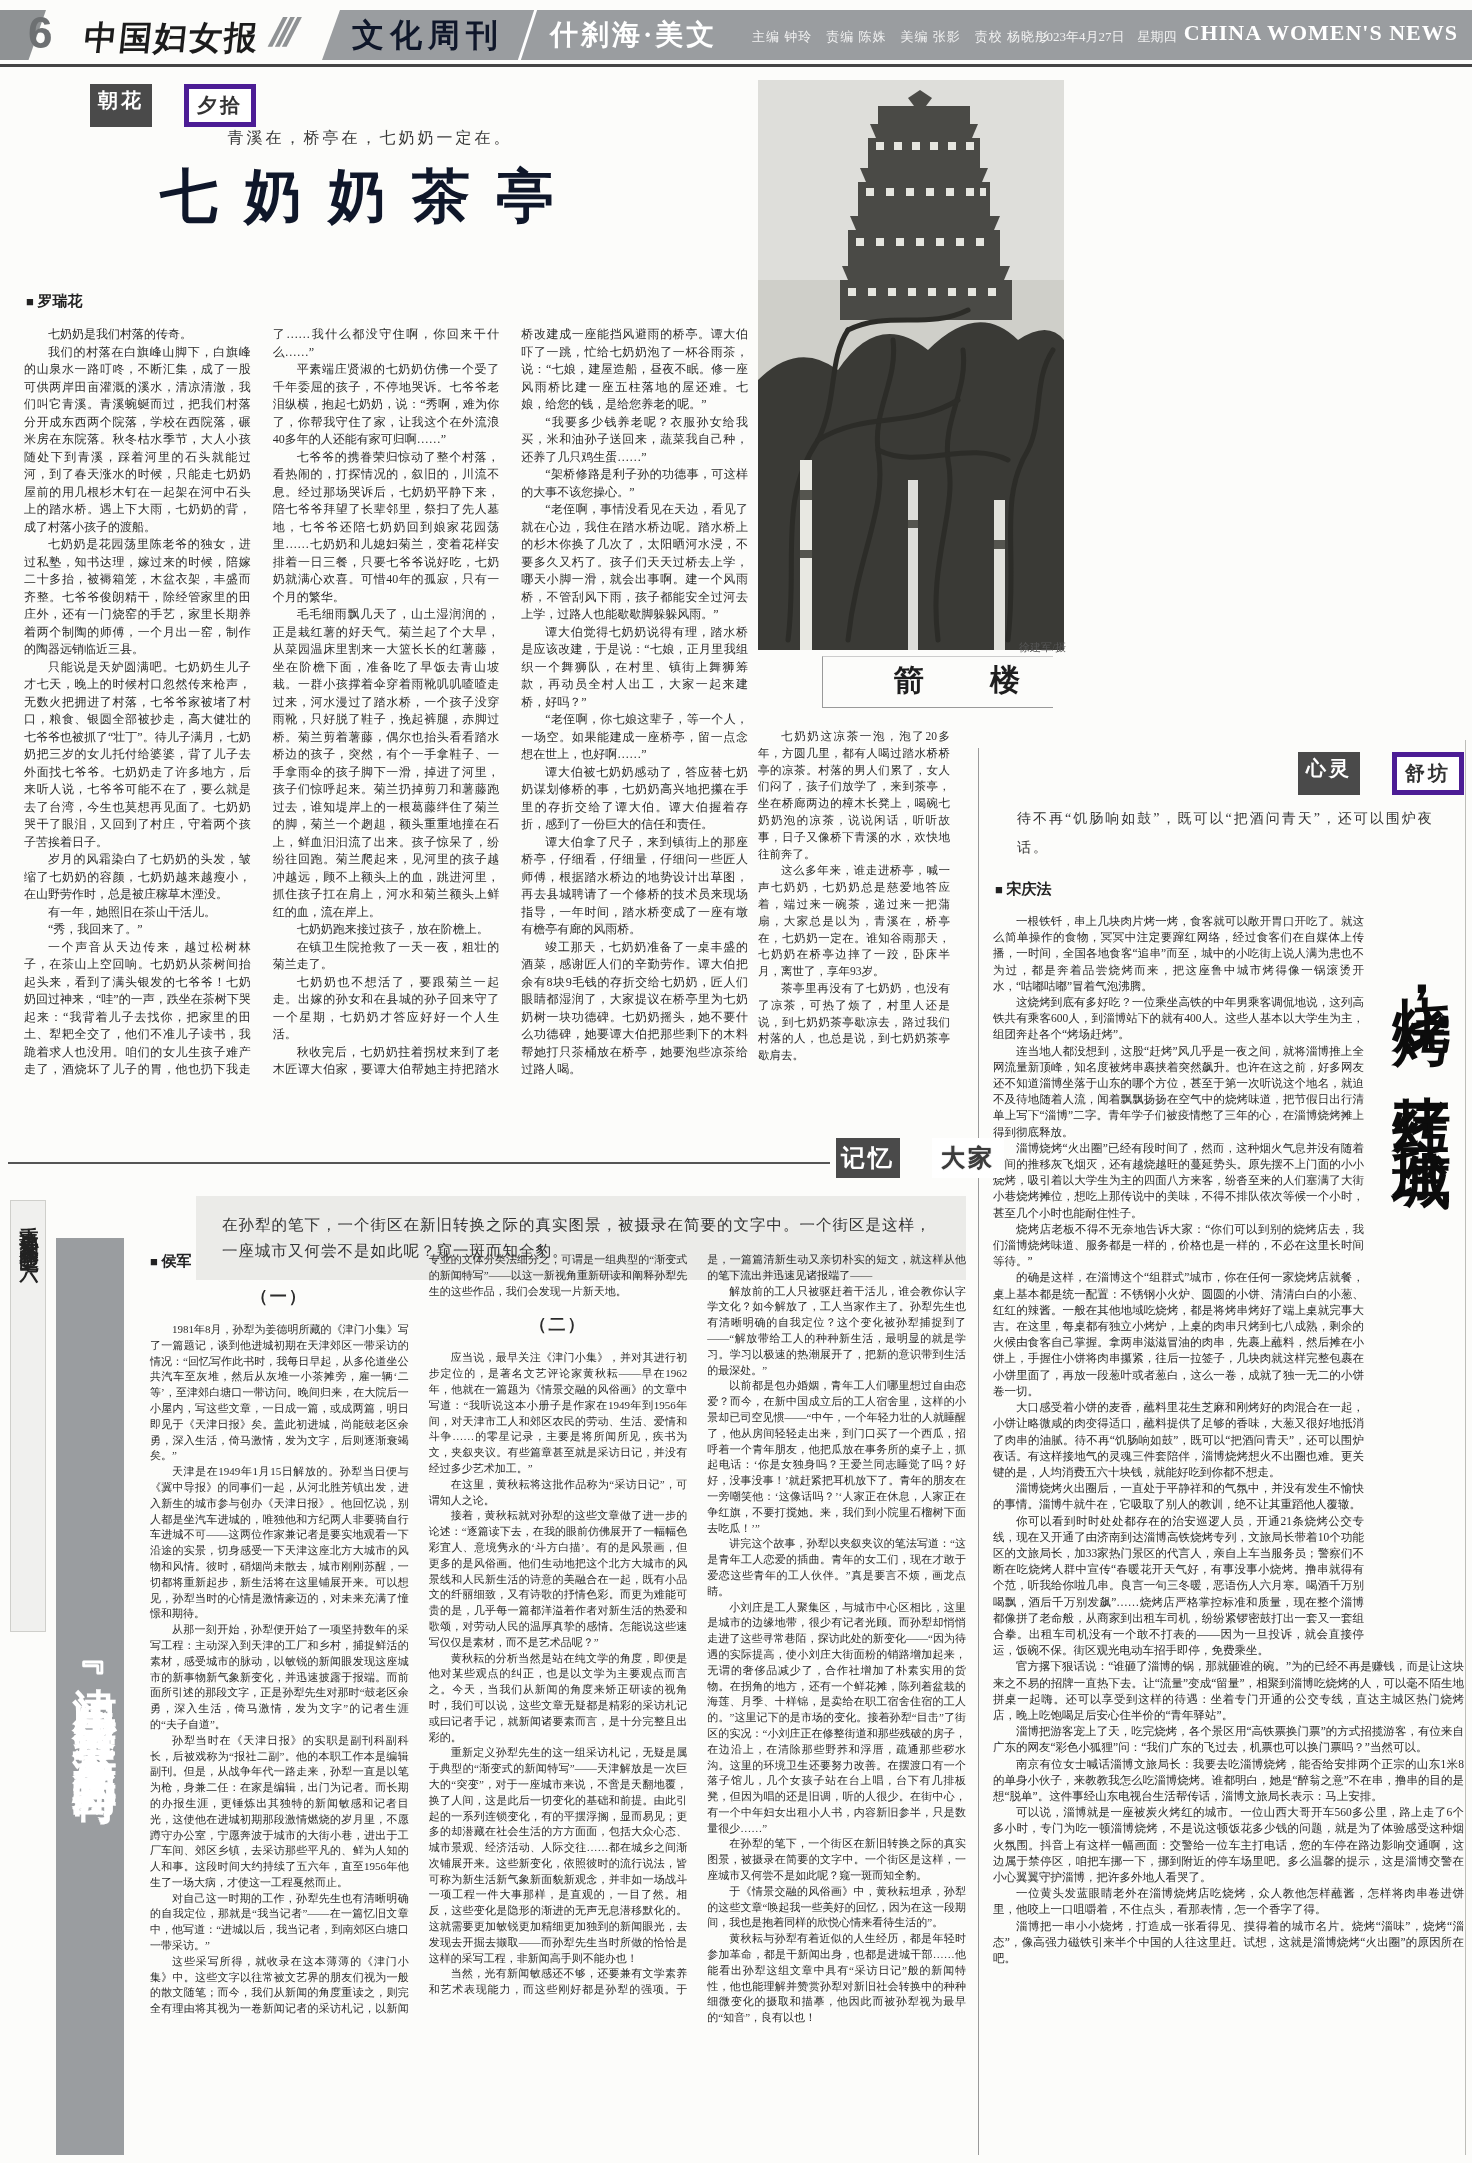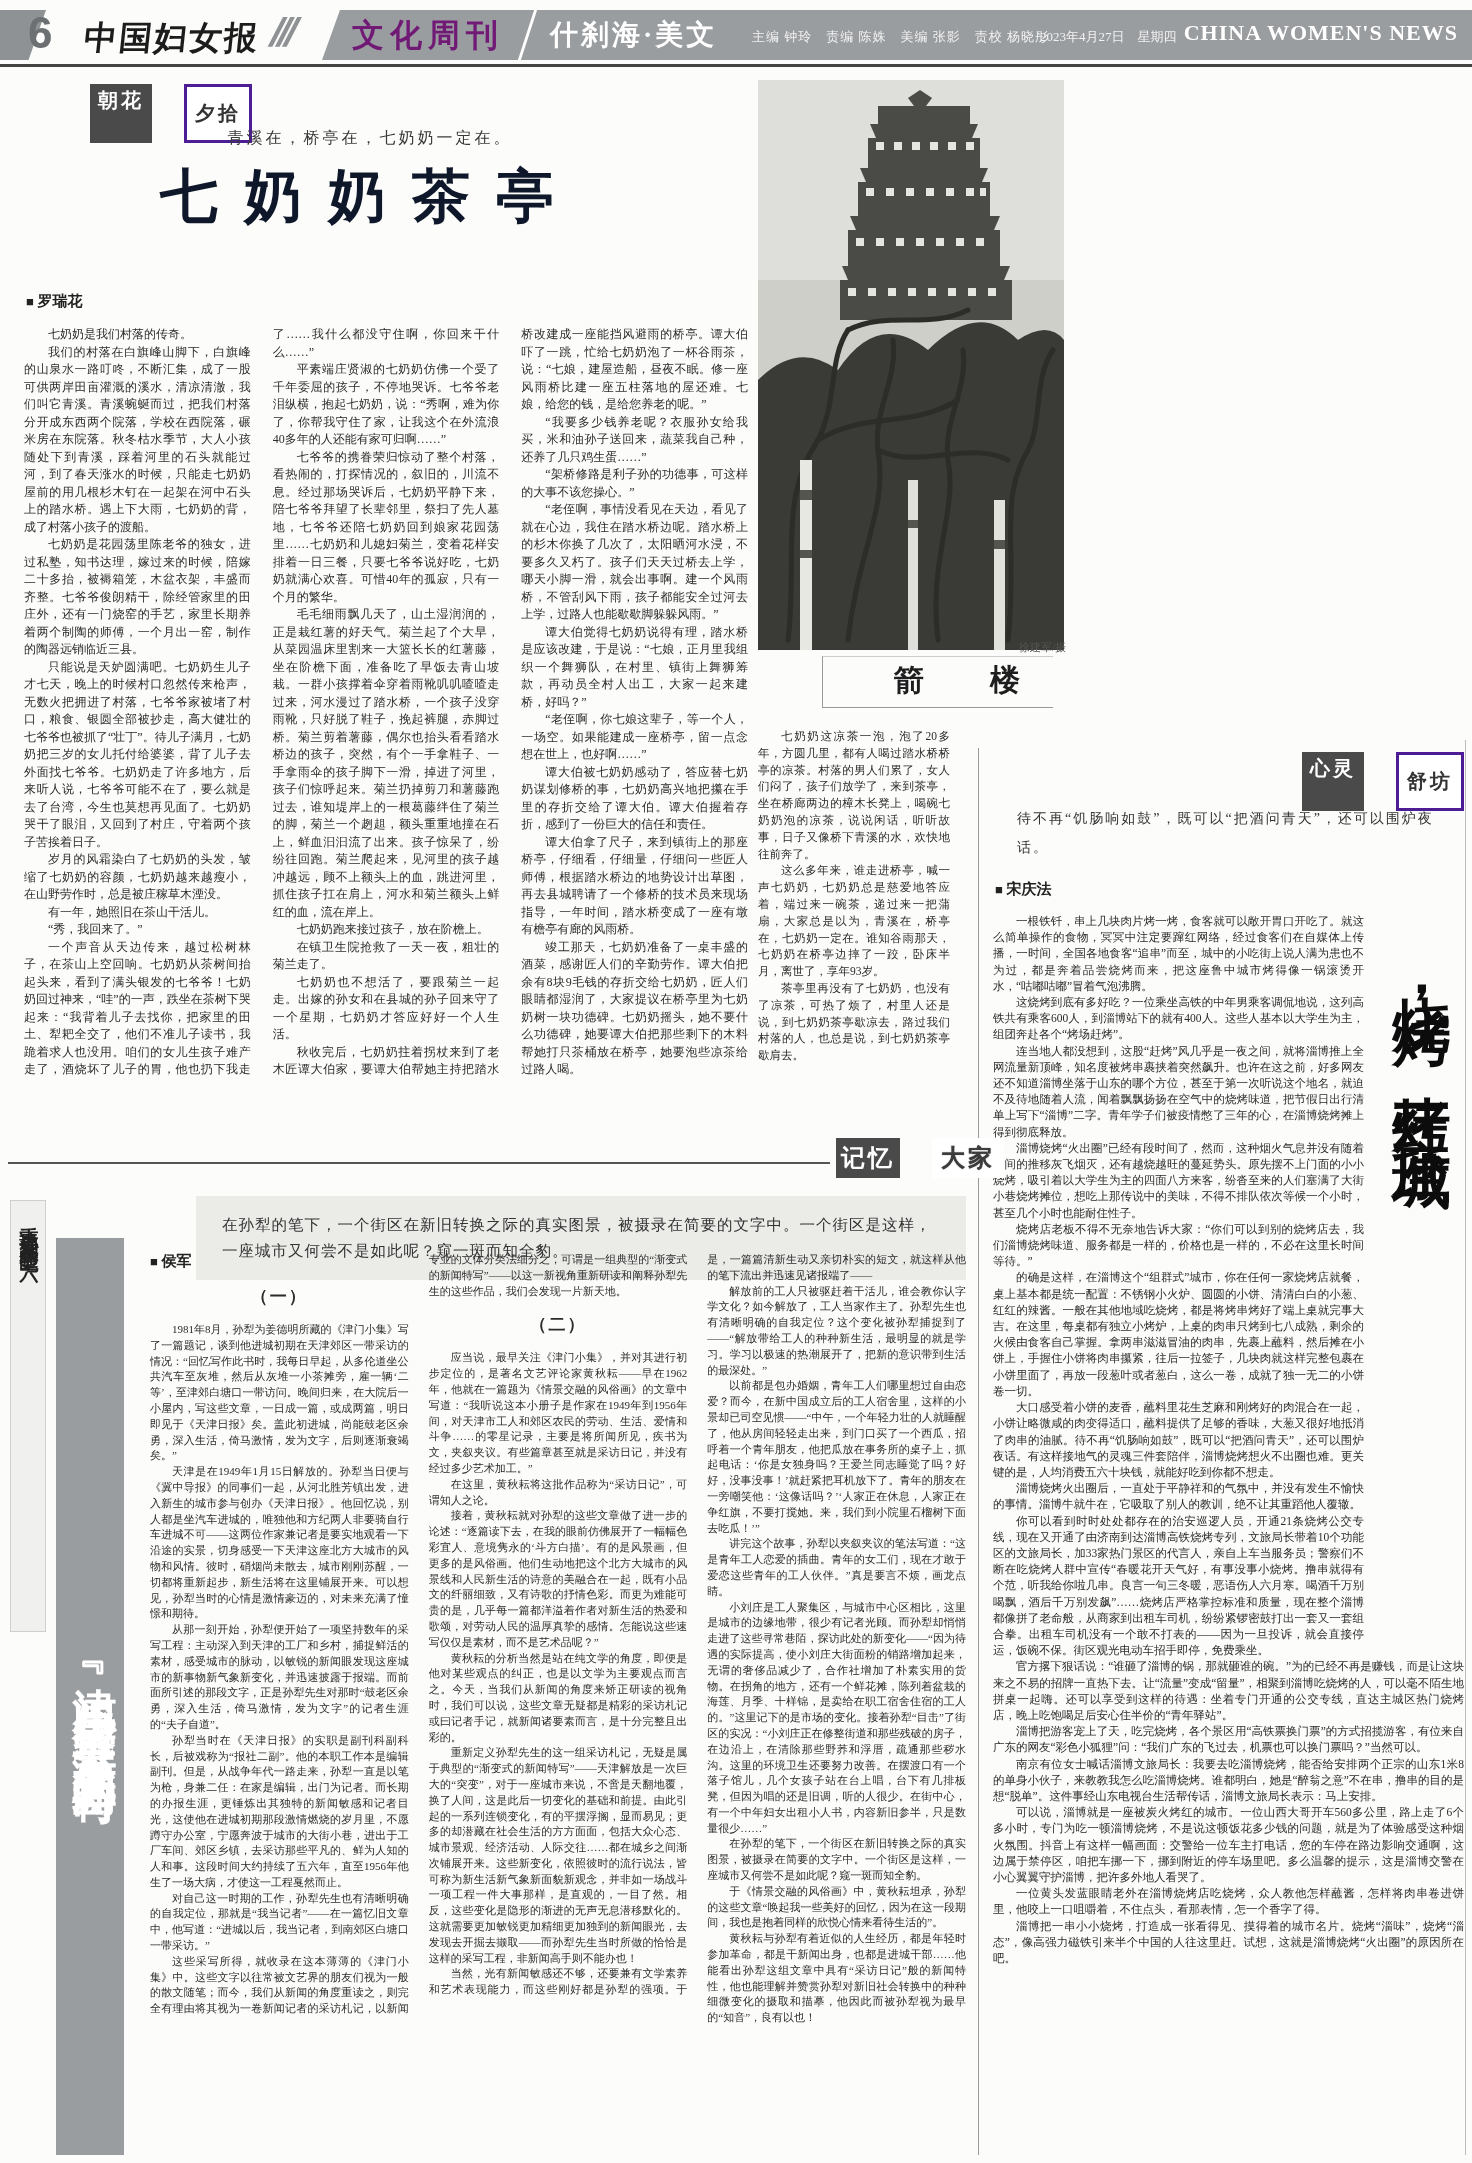--- a/index.html
+++ b/index.html
@@ -12,32 +12,32 @@
              clip-path:polygon(0 0,100% 0,62% 100%,0 100%);}
   #hdr-num{position:absolute;left:28px;top:0px;font-family:"Liberation Sans",sans-serif;
            font-size:44px;font-weight:bold;color:#6d7072;}
   #hdr-masthead{position:absolute;left:84px;top:8px;font-size:33px;font-weight:bold;
                 transform:skewX(-6deg);letter-spacing:2px;color:#1c1c1c;}
   #hdr-slashes{position:absolute;left:272px;top:2px;font-size:40px;font-weight:bold;color:#8f9294;
                transform:skewX(-18deg);letter-spacing:-4px;font-family:"Liberation Sans",sans-serif;}
   #hdr-bar{position:absolute;left:322px;top:2px;width:1150px;height:50px;background:#9a9da0;
            clip-path:polygon(18px 0,100% 0,100% 100%,0 100%);color:#fff;}
   #hdr-section{position:absolute;left:30px;top:4px;font-size:32px;font-weight:bold;letter-spacing:6px;
-               font-family:"Liberation Sans",sans-serif;color:#701a75;}
+               font-family:"Liberation Sans",sans-serif;color:#0f172a;}
   #hdr-sep{position:absolute;left:204px;top:0px;width:3px;height:50px;background:#fff;transform:skewX(-18deg);}
   #hdr-subsection{position:absolute;left:228px;top:6px;font-size:28px;font-weight:bold;letter-spacing:3px;color:#fff;}
   #hdr-editors{position:absolute;left:430px;top:18px;font-size:13px;letter-spacing:1px;color:#f2f2f2;}
   #hdr-date{position:absolute;left:718px;top:18px;font-size:13px;color:#f2f2f2;}
   #hdr-en{position:absolute;right:14px;top:10px;font-size:22px;font-weight:bold;letter-spacing:1px;color:#fff;}
   #top-rule{position:absolute;left:0;top:64px;width:1472px;height:3px;background:#444;}
   
   .badge{display:flex;align-items:stretch;font-family:"Liberation Sans",sans-serif;gap:32px;}
   .badge .b-dark{background:#4a4a4a;color:#fff;font-size:20px;font-weight:bold;padding:3px 8px;letter-spacing:3px;}
-  .badge .b-light{border:3px solid #4c1d95;color:#333;font-size:20px;font-weight:bold;
-                  padding:13px 8px;letter-spacing:3px;background:#fff;}
+  .badge .b-light{border:5px solid #4c1d95;color:#333;font-size:20px;font-weight:bold;
+                  padding:3px 8px;letter-spacing:3px;background:#fff;}
   
   #a1-badge{position:absolute;left:90px;top:84px;}
   #a1-dek{position:absolute;left:60px;top:128px;width:620px;text-align:center;
           font-size:16px;letter-spacing:3px;color:#3a3a3a;}
   #a1-title{position:absolute;left:30px;top:158px;width:680px;text-align:center;
             font-size:58px;font-weight:bold;letter-spacing:26px;color:#0f172a;}
   .byline{font-family:"Liberation Sans",sans-serif;font-size:15px;font-weight:bold;color:#222;}
   .byline::before{content:"■ ";font-size:13px;}
   #a1-byline{position:absolute;left:26px;top:292px;}
   #a1-body{position:absolute;left:24px;top:326px;width:724px;

